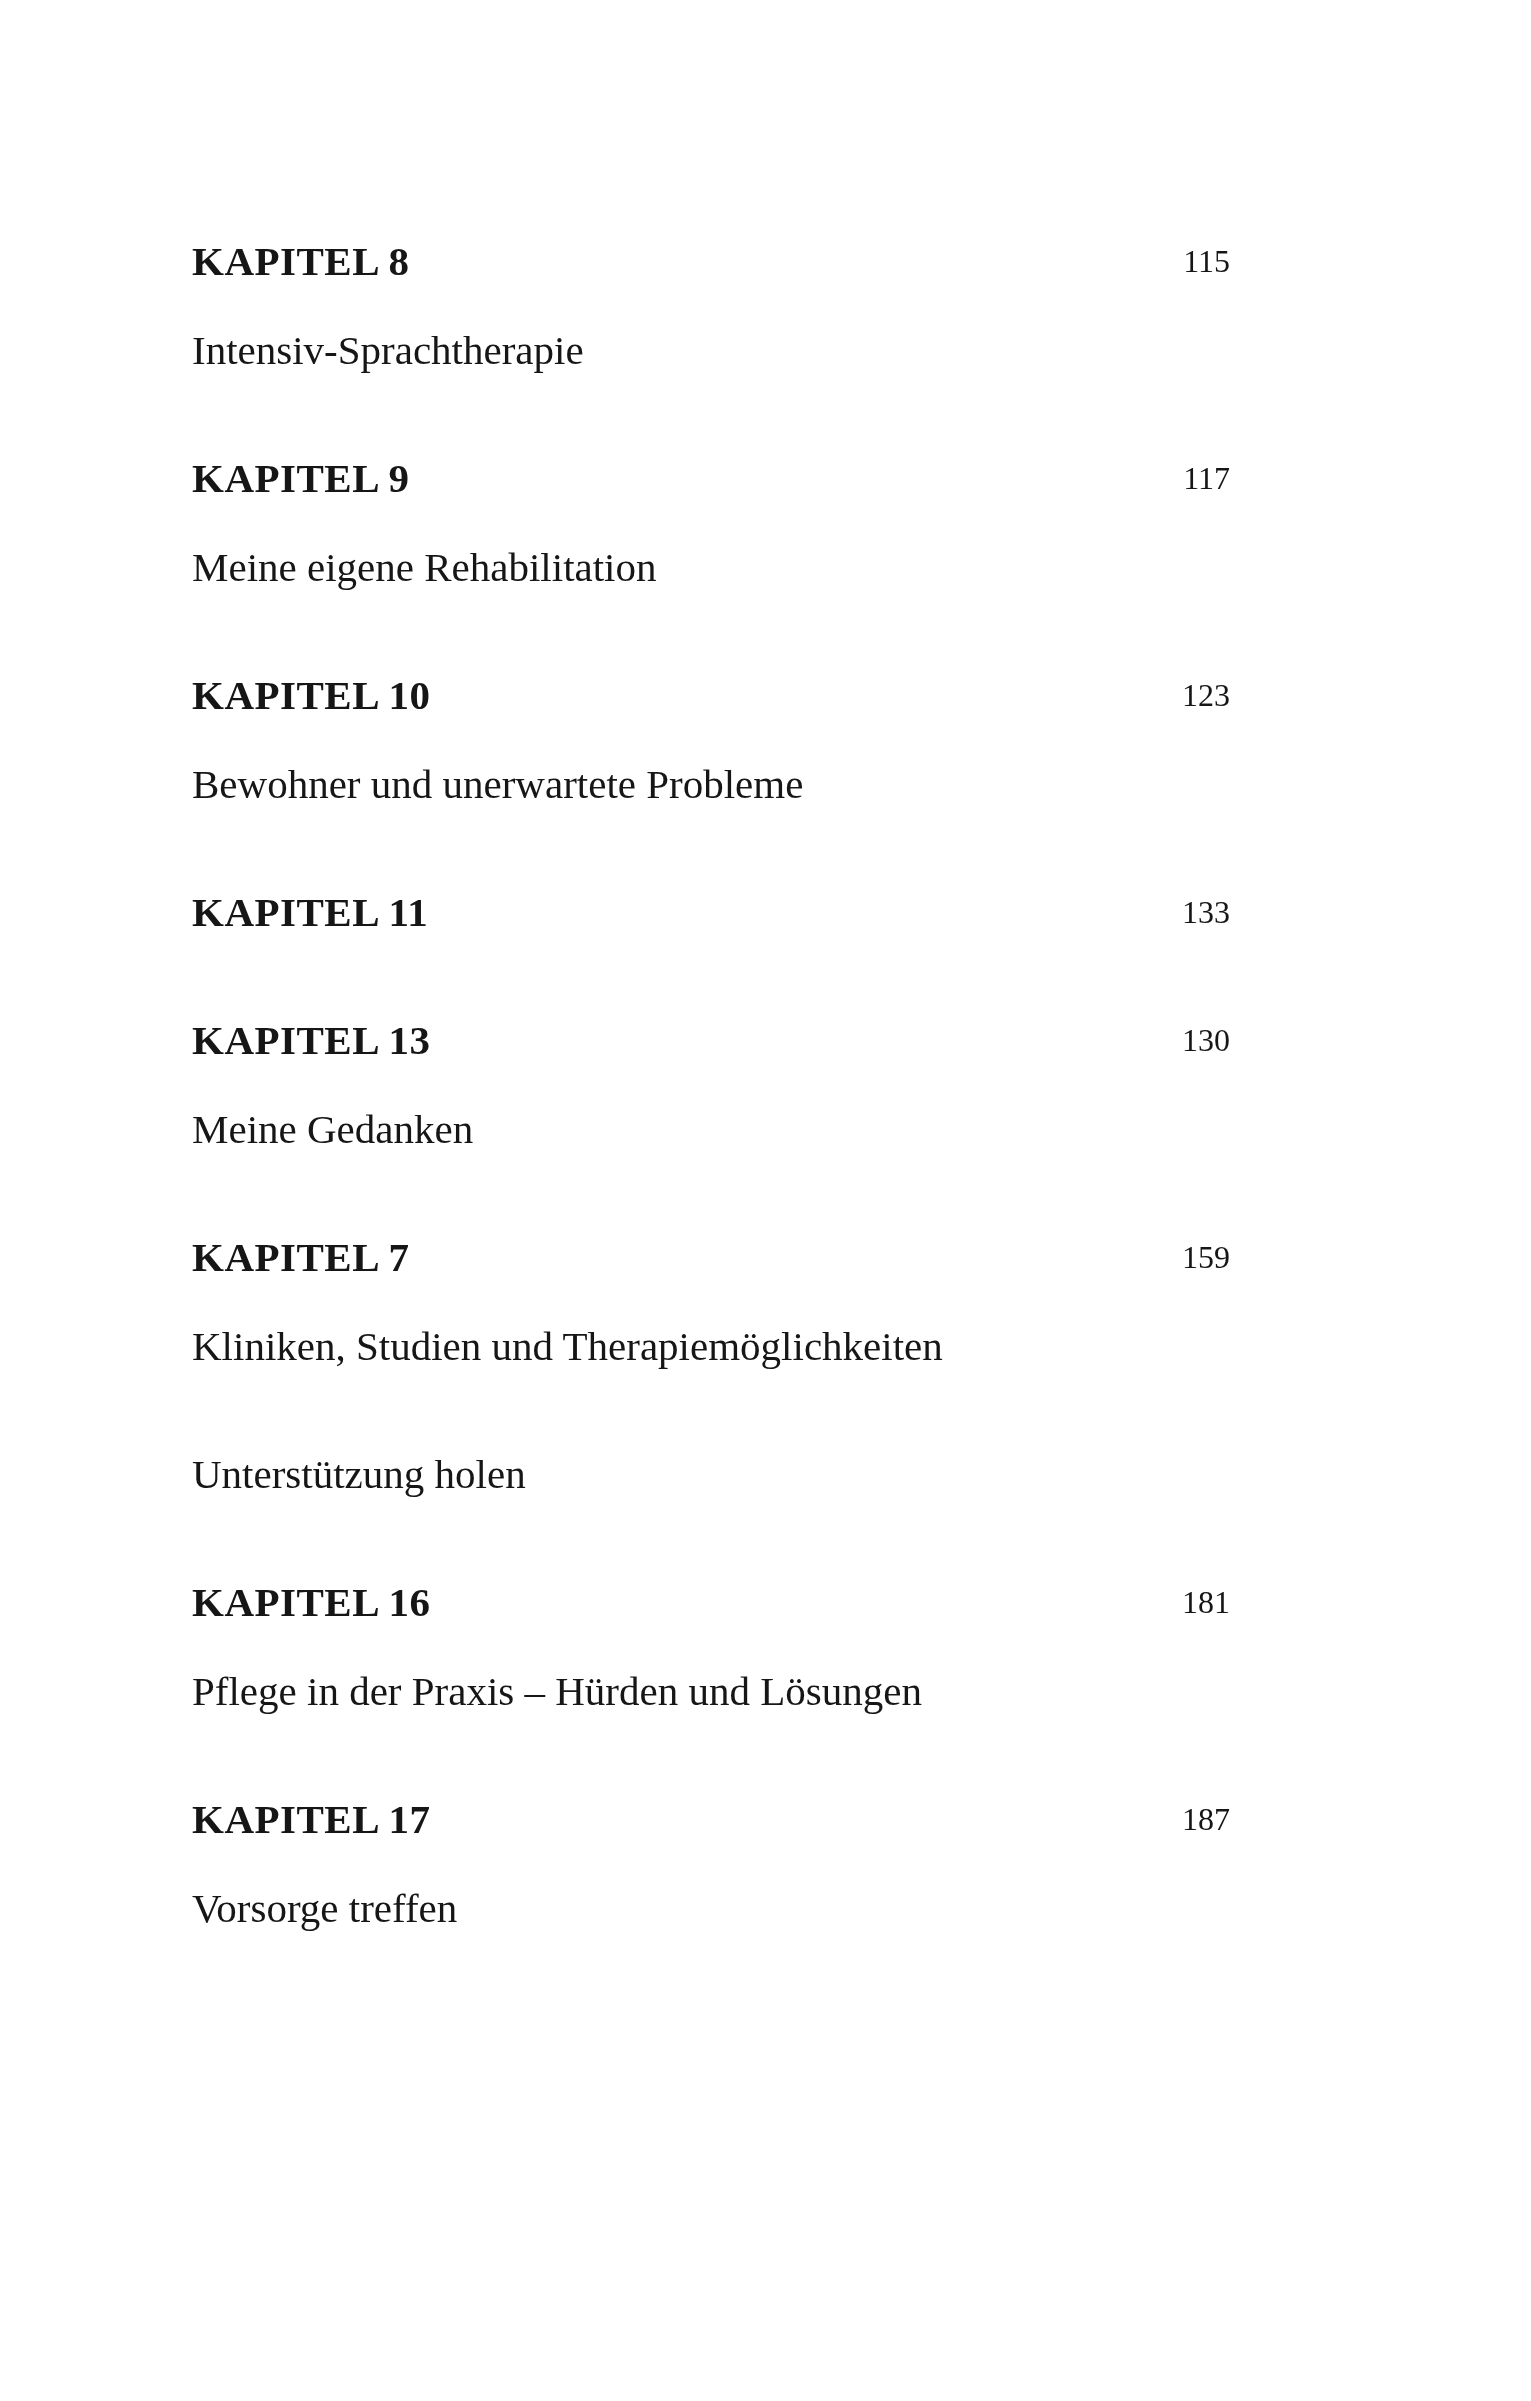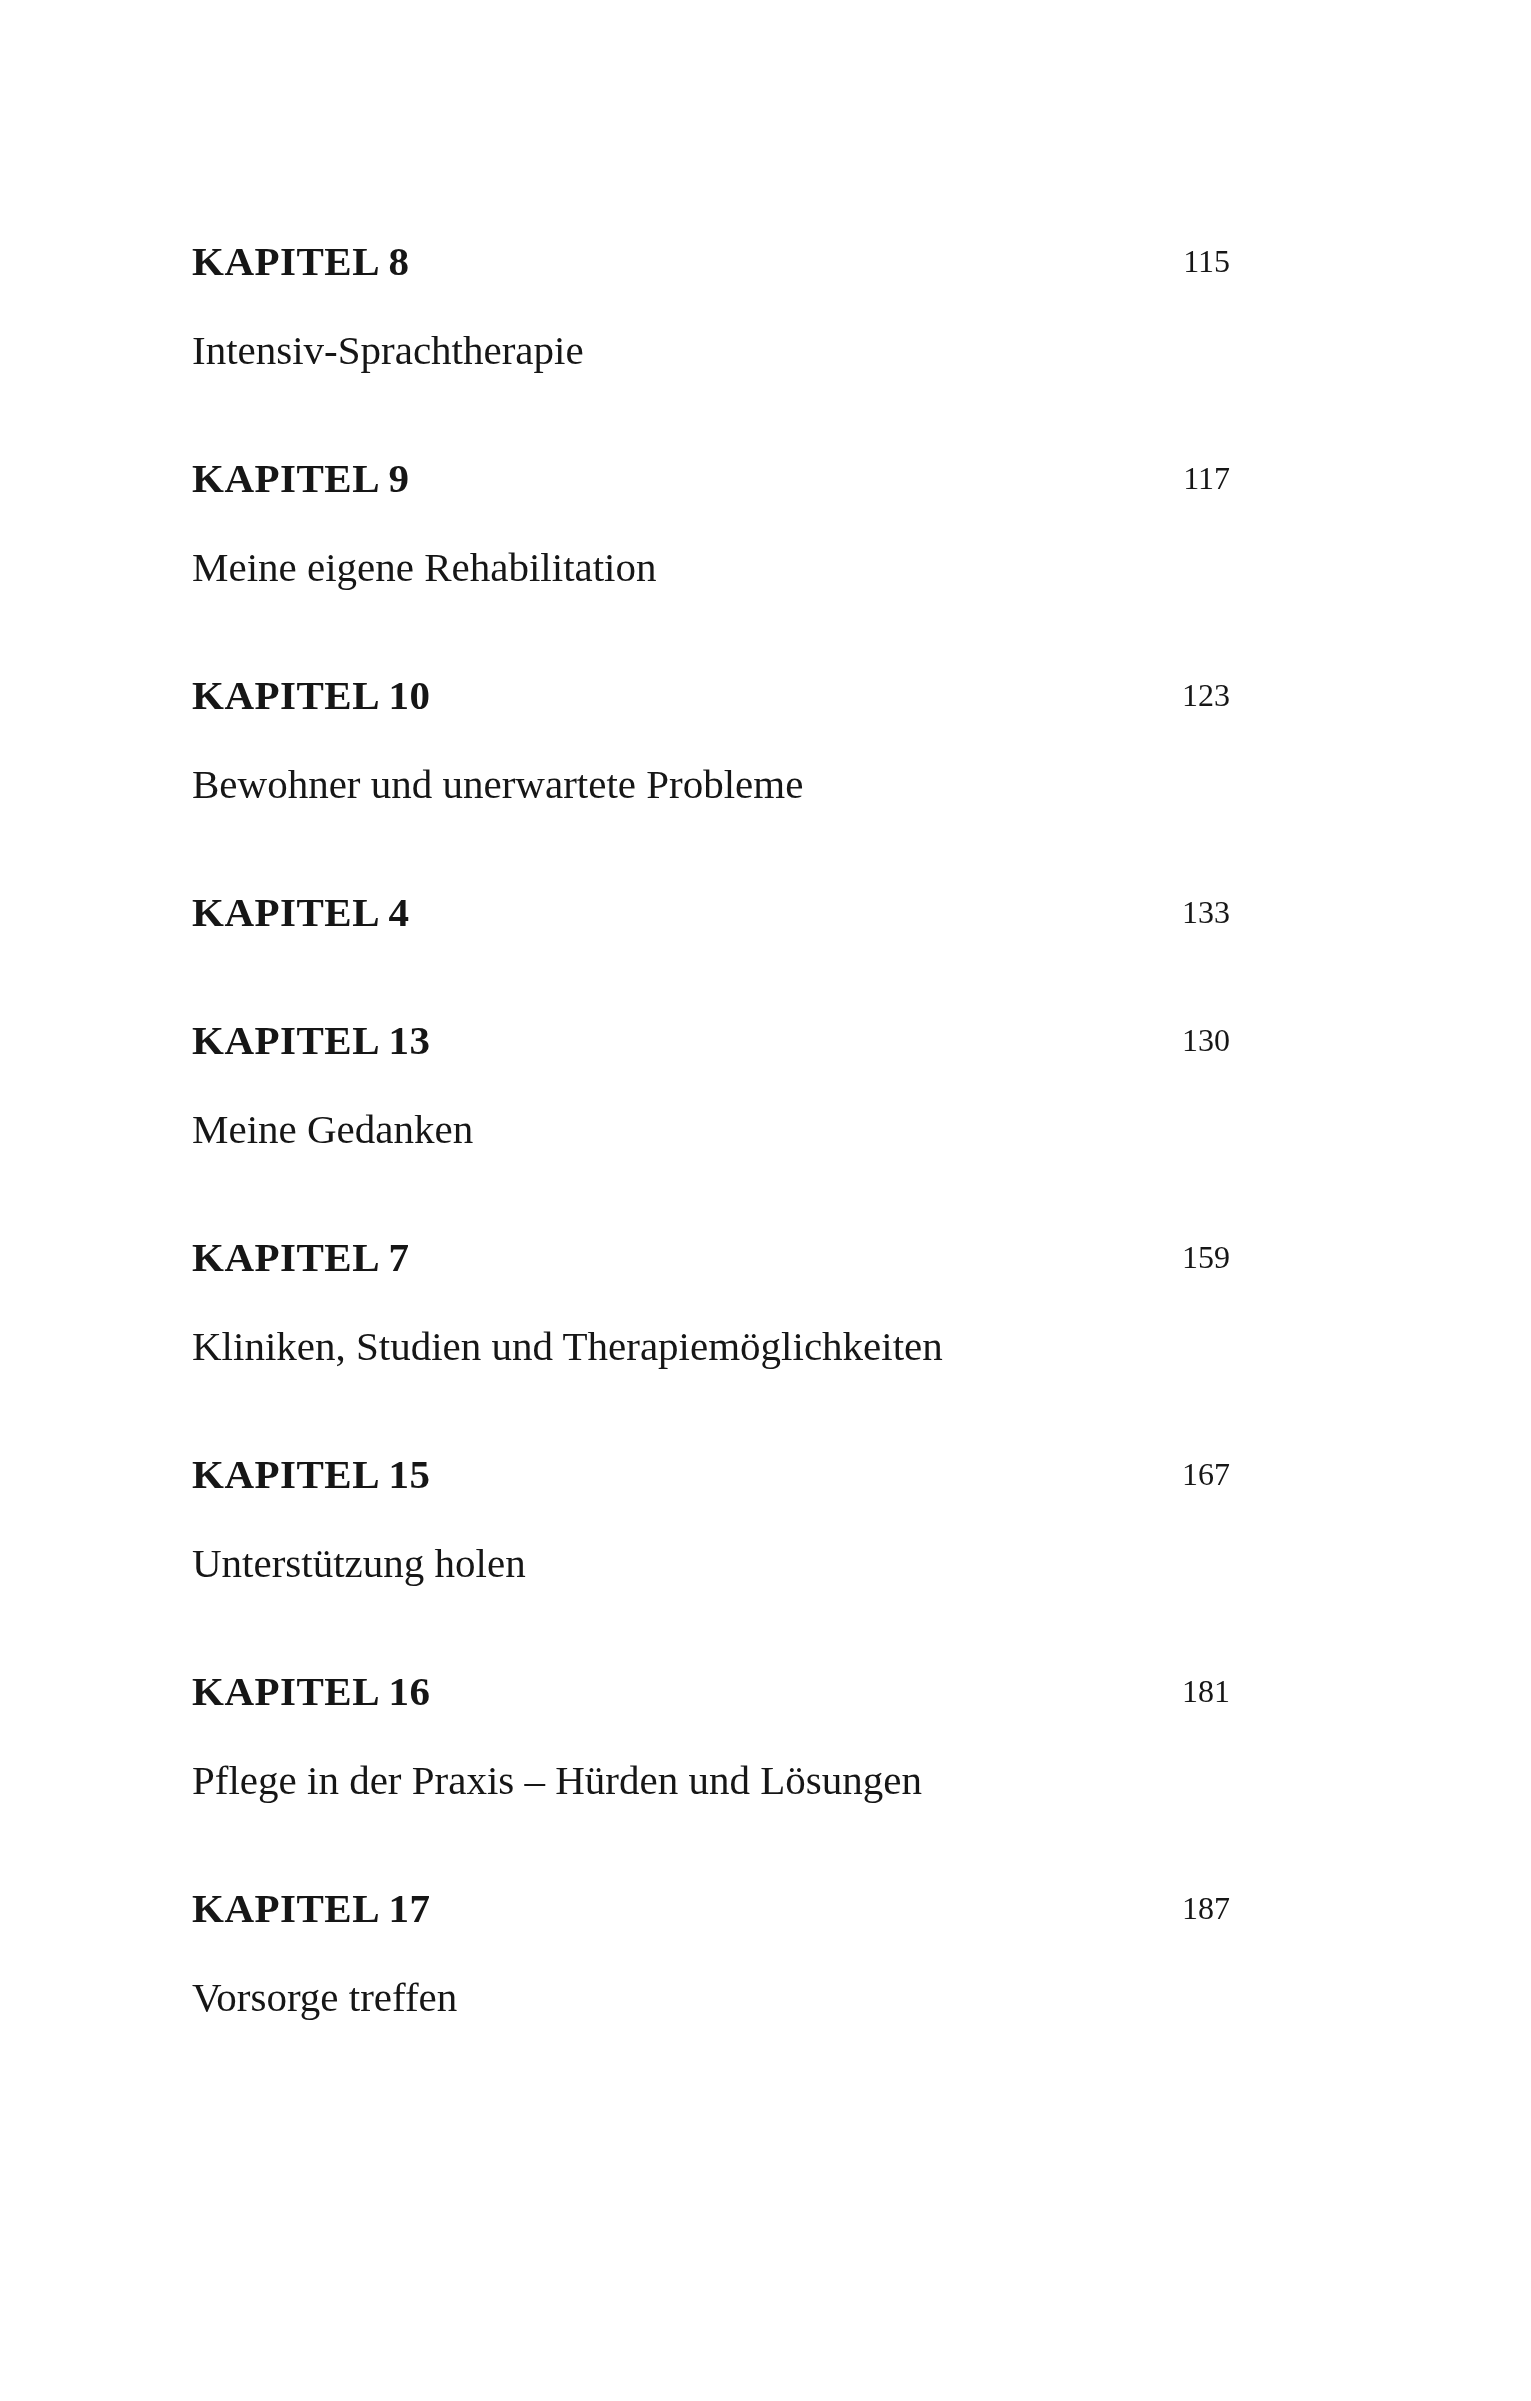--- a/index.html
+++ b/index.html
@@ -73,21 +73,21 @@
   <div class="entry">
     <div class="heading-row">
       <span class="chapter">KAPITEL 10</span>
       <span class="pagenum">123</span>
     </div>
     <div class="title">Bewohner und unerwartete Probleme</div>
   </div>
 
   <div class="entry">
     <div class="heading-row">
-      <span class="chapter">KAPITEL 4</span>
+      <span class="chapter">KAPITEL 11</span>
       <span class="pagenum">133</span>
     </div>
   </div>
 
 
   <div class="entry">
     <div class="heading-row">
       <span class="chapter">KAPITEL 13</span>
       <span class="pagenum">130</span>
     </div>
@@ -96,24 +96,20 @@
 
   <div class="entry">
     <div class="heading-row">
       <span class="chapter">KAPITEL 7</span>
       <span class="pagenum">159</span>
     </div>
     <div class="title">Kliniken, Studien und Therapiemöglichkeiten</div>
   </div>
 
   <div class="entry">
-    <div class="heading-row">
-      <span class="chapter">KAPITEL 15</span>
-      <span class="pagenum">167</span>
-    </div>
     <div class="title">Unterstützung holen</div>
   </div>
 
   <div class="entry">
     <div class="heading-row">
       <span class="chapter">KAPITEL 16</span>
       <span class="pagenum">181</span>
     </div>
     <div class="title">Pflege in der Praxis – Hürden und Lösungen</div>
   </div>

